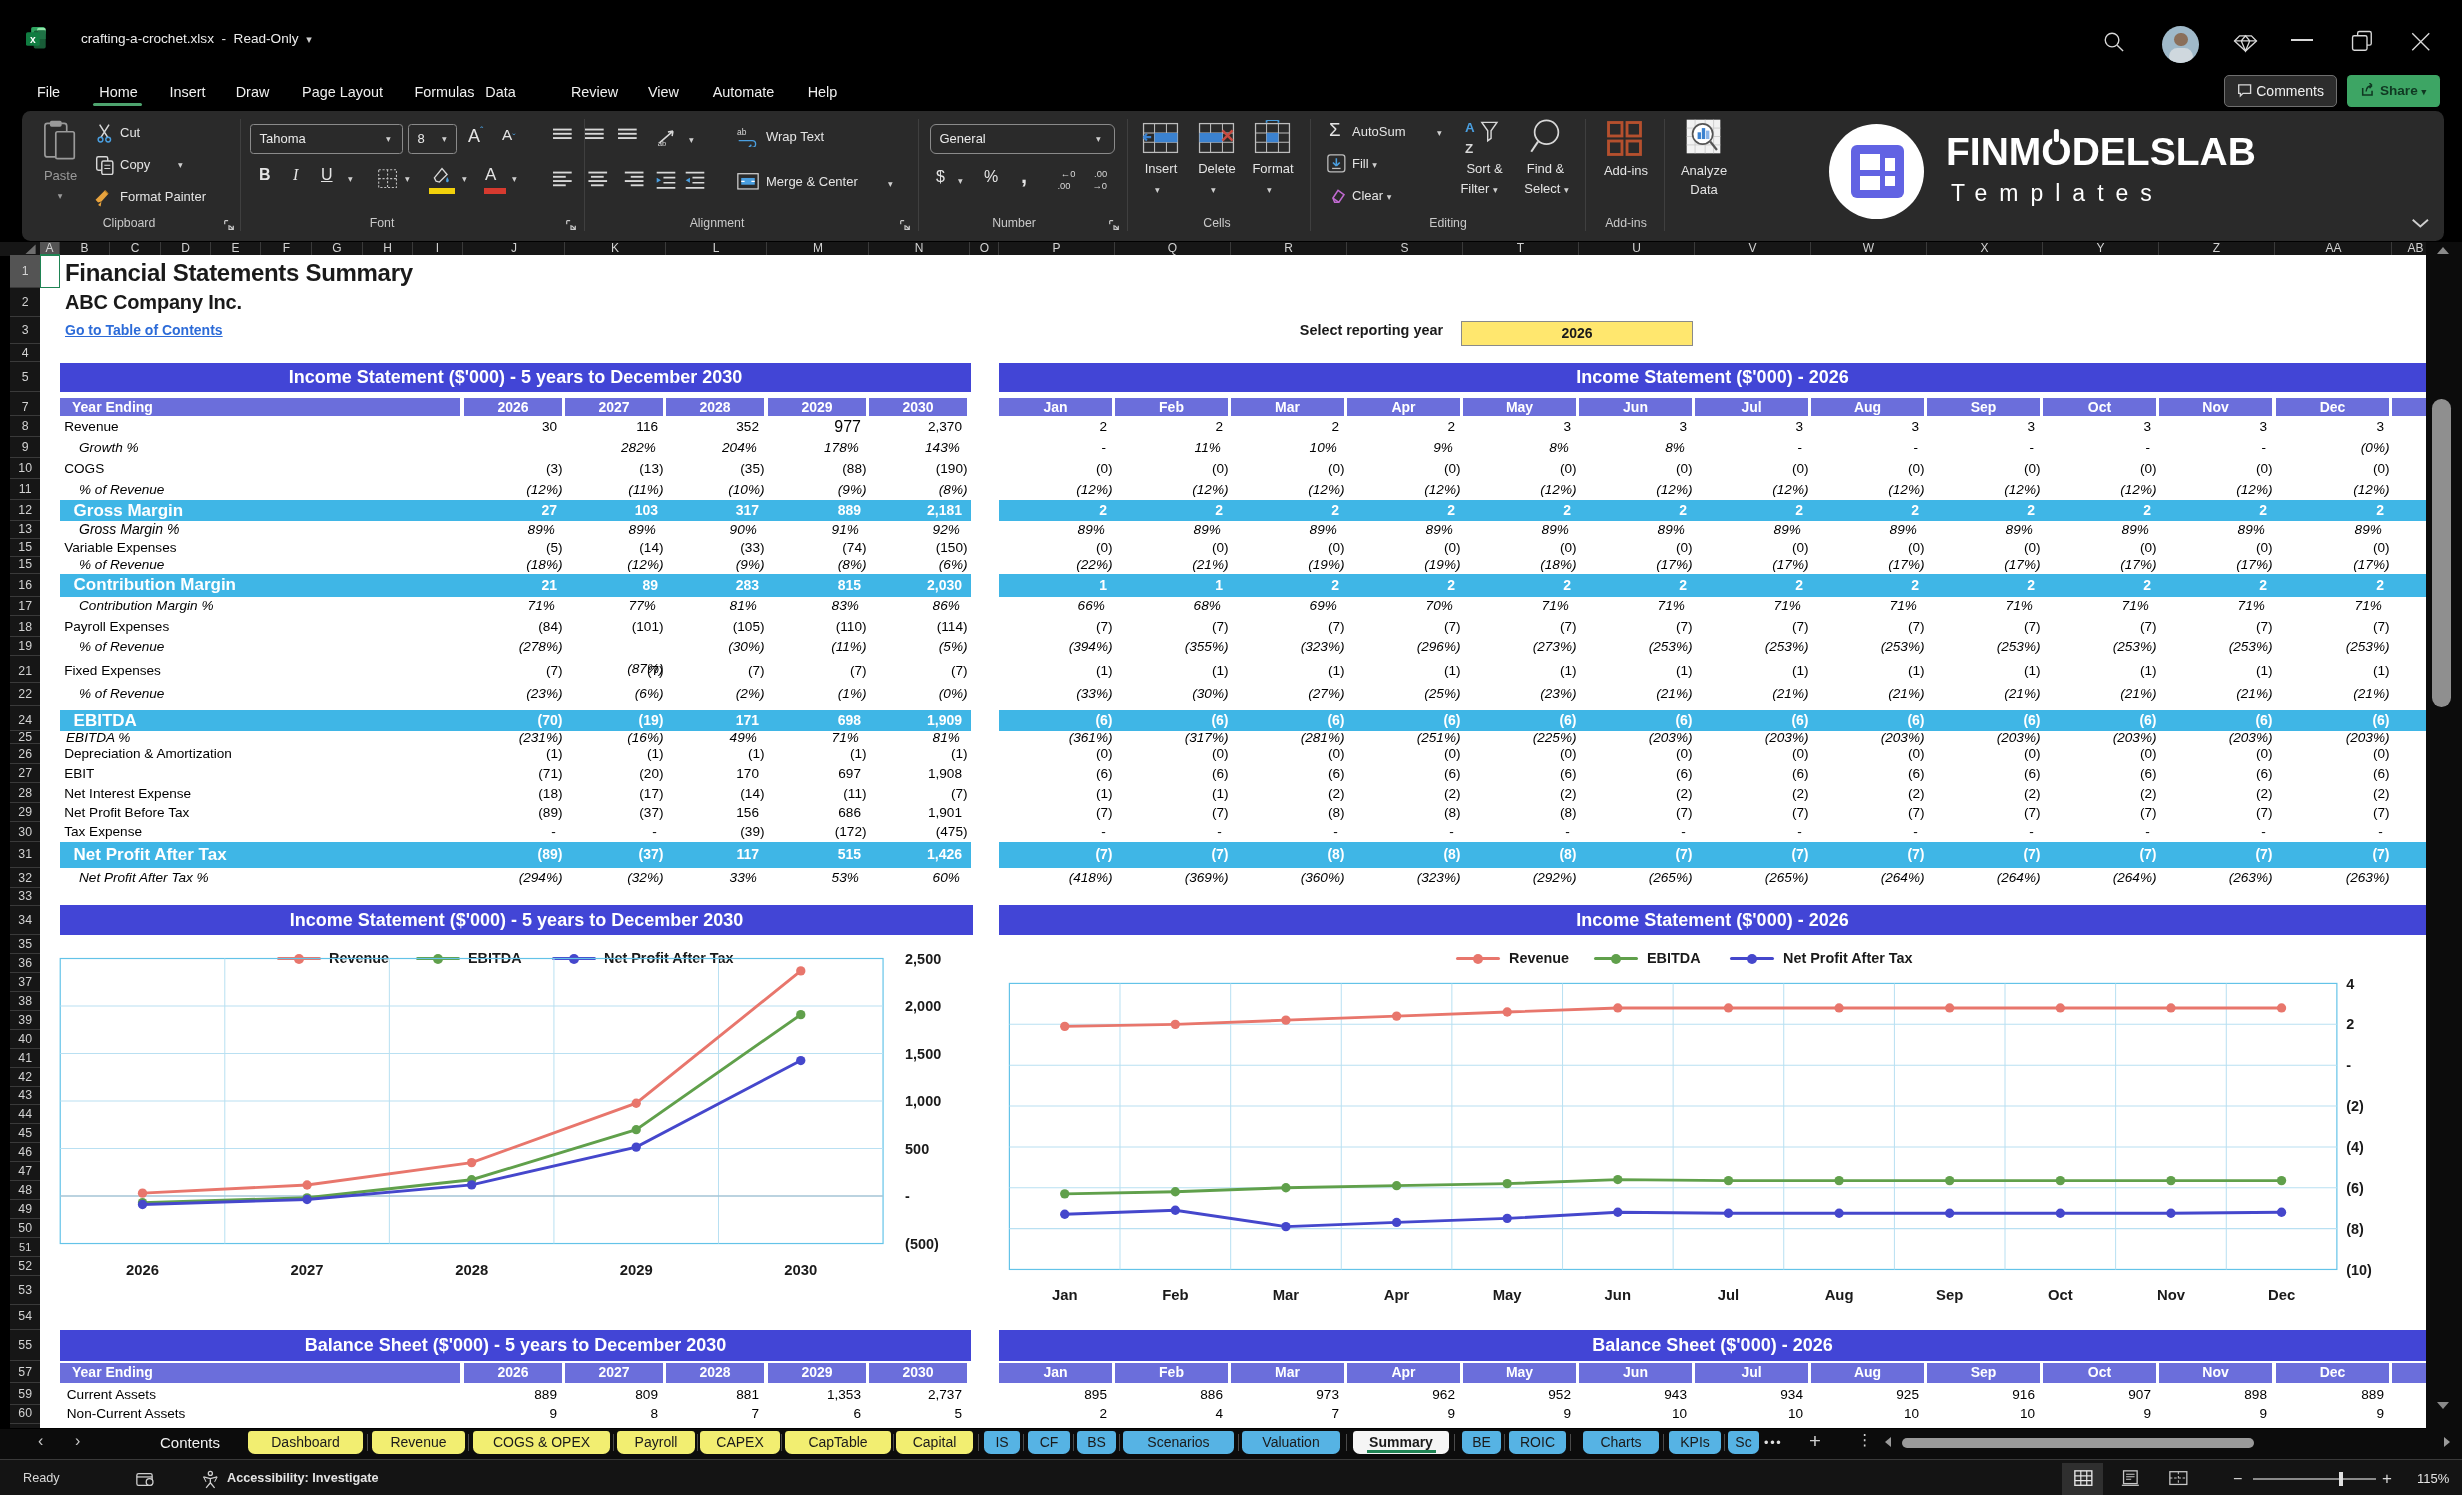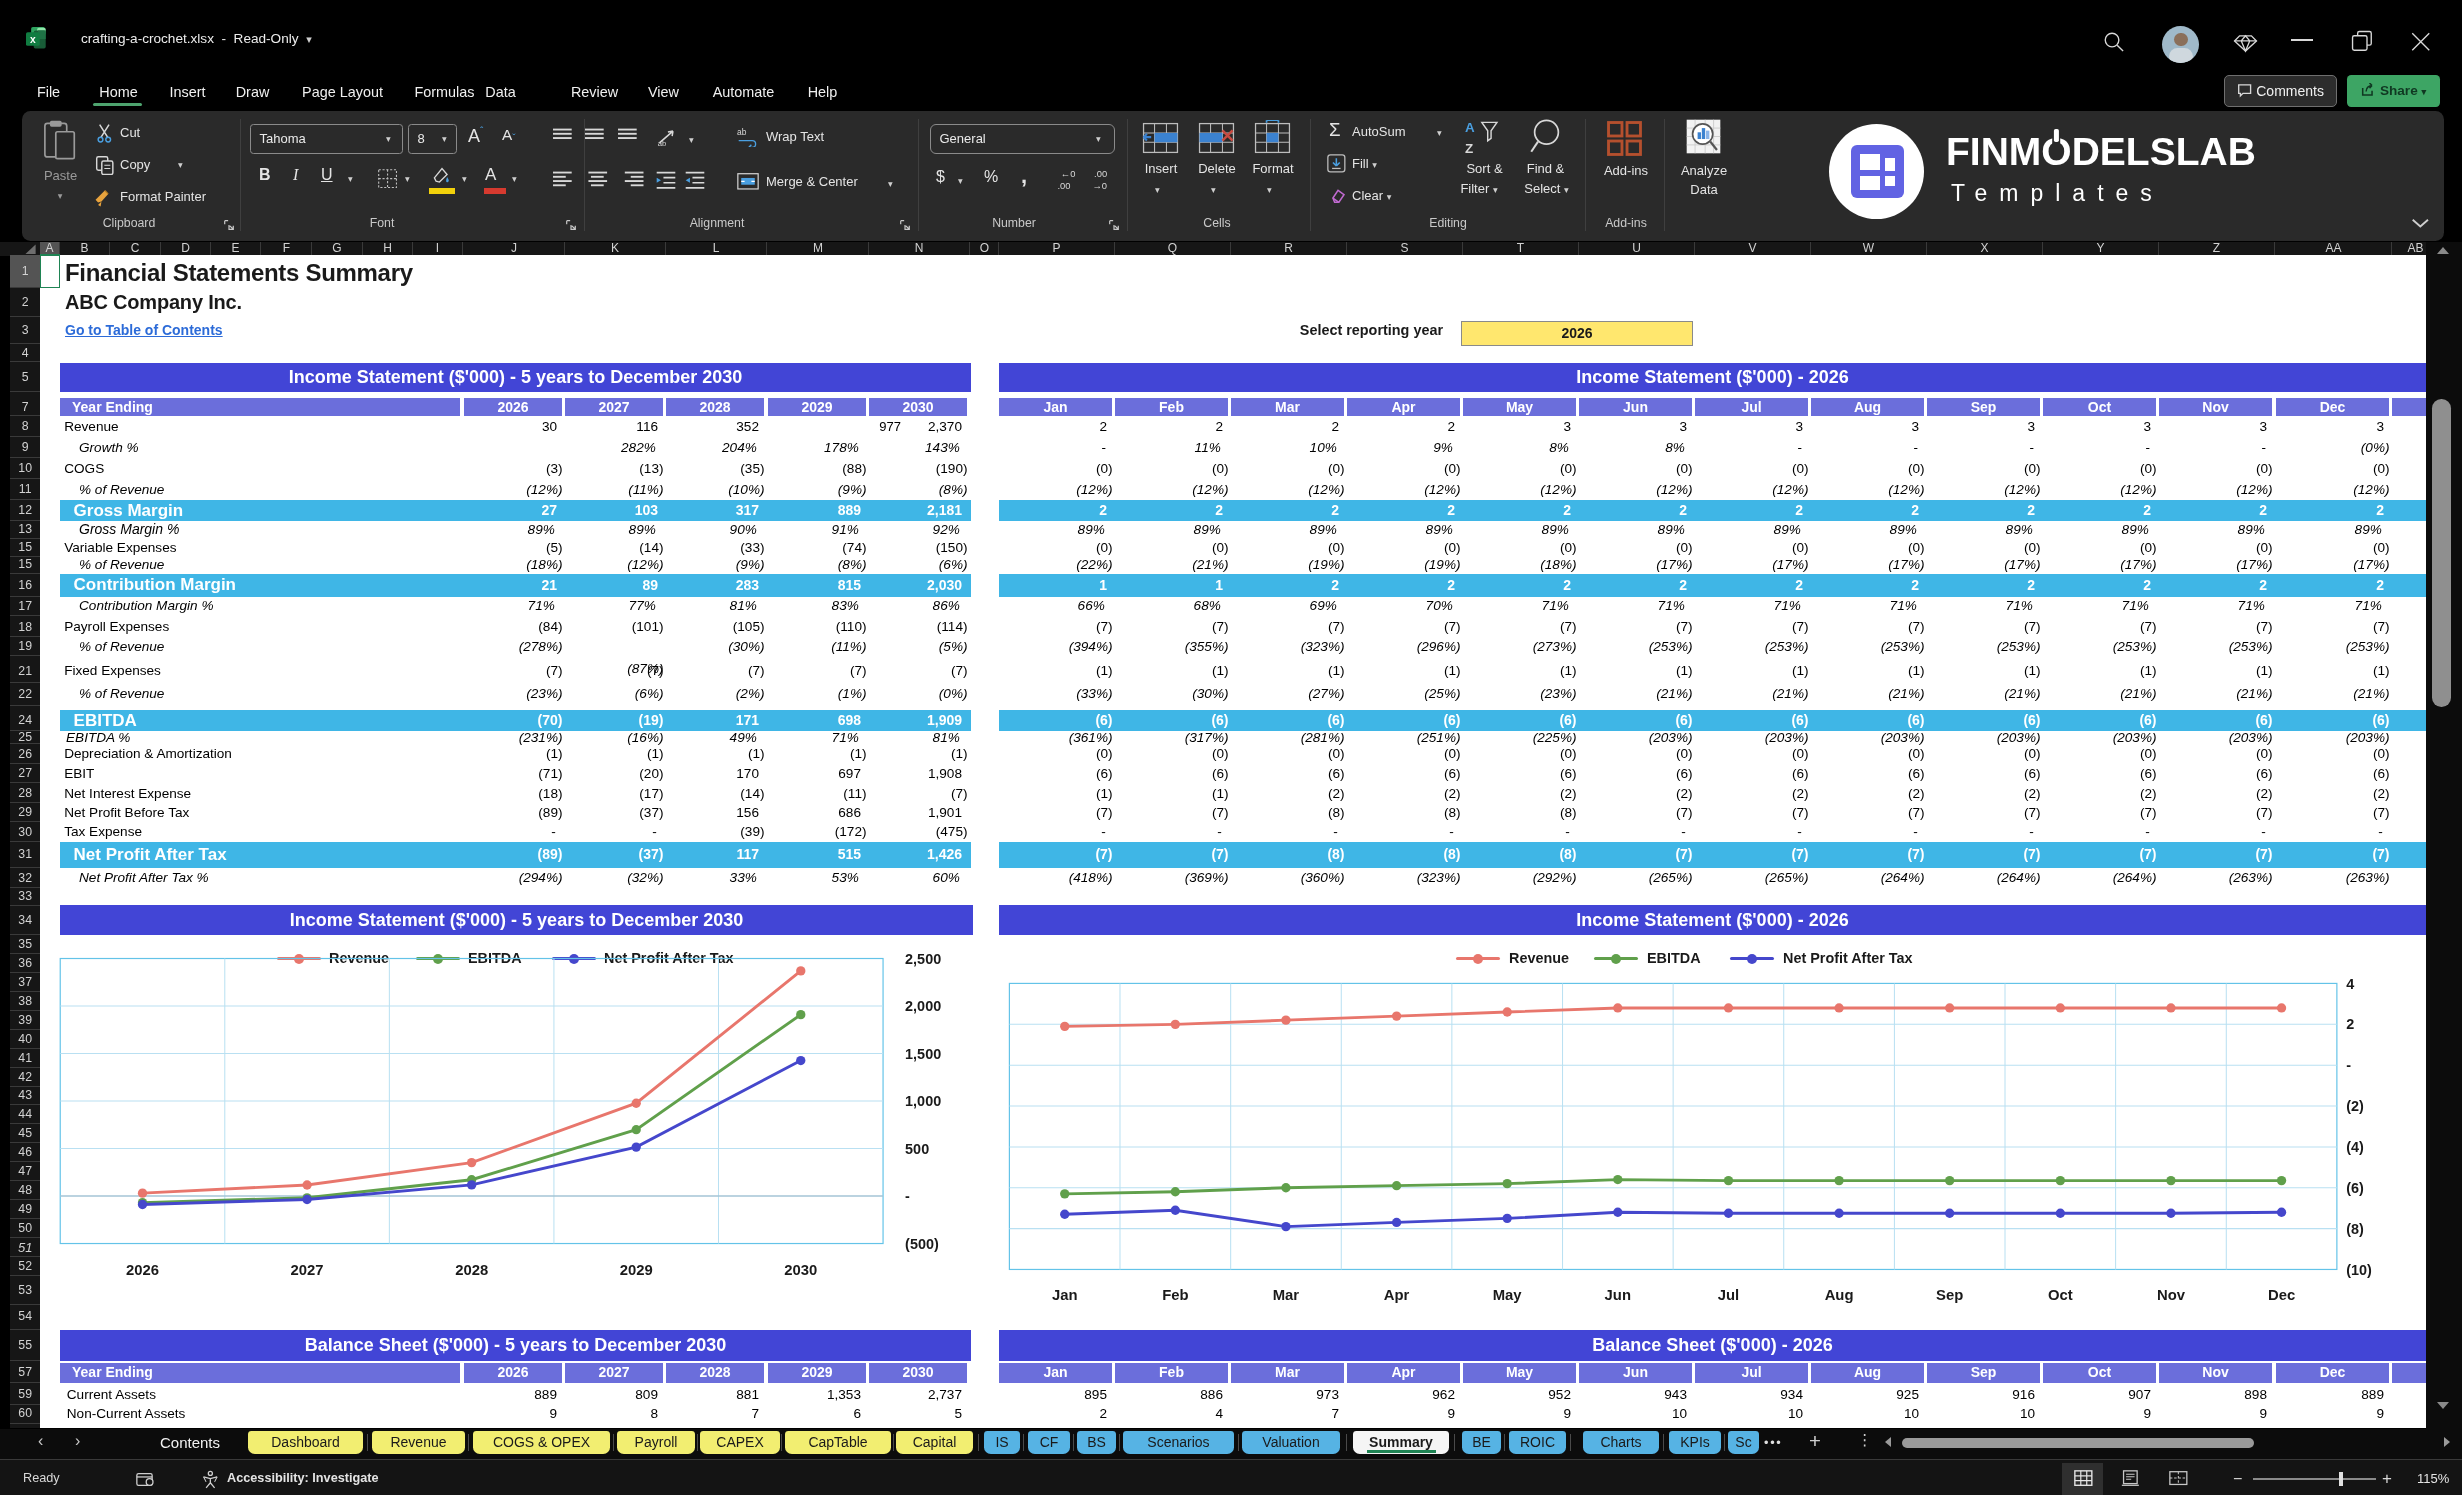--- a/index.html
+++ b/index.html
@@ -372,21 +372,21 @@
 <div class="ab" style="left:10.2px;top:1049px;width:30px;height:19px;border-bottom:0.8px solid #3a3a3a;color:#d2d2d2;font-size:12.3px;text-align:center;line-height:19px;">41</div>
 <div class="ab" style="left:10.2px;top:1068px;width:30px;height:19px;border-bottom:0.8px solid #3a3a3a;color:#d2d2d2;font-size:12.3px;text-align:center;line-height:19px;">42</div>
 <div class="ab" style="left:10.2px;top:1086px;width:30px;height:19px;border-bottom:0.8px solid #3a3a3a;color:#d2d2d2;font-size:12.3px;text-align:center;line-height:19px;">43</div>
 <div class="ab" style="left:10.2px;top:1105px;width:30px;height:19px;border-bottom:0.8px solid #3a3a3a;color:#d2d2d2;font-size:12.3px;text-align:center;line-height:19px;">44</div>
 <div class="ab" style="left:10.2px;top:1124px;width:30px;height:19px;border-bottom:0.8px solid #3a3a3a;color:#d2d2d2;font-size:12.3px;text-align:center;line-height:19px;">45</div>
 <div class="ab" style="left:10.2px;top:1143px;width:30px;height:19px;border-bottom:0.8px solid #3a3a3a;color:#d2d2d2;font-size:12.3px;text-align:center;line-height:19px;">46</div>
 <div class="ab" style="left:10.2px;top:1162px;width:30px;height:19px;border-bottom:0.8px solid #3a3a3a;color:#d2d2d2;font-size:12.3px;text-align:center;line-height:19px;">47</div>
 <div class="ab" style="left:10.2px;top:1181px;width:30px;height:19px;border-bottom:0.8px solid #3a3a3a;color:#d2d2d2;font-size:12.3px;text-align:center;line-height:19px;">48</div>
 <div class="ab" style="left:10.2px;top:1200px;width:30px;height:19px;border-bottom:0.8px solid #3a3a3a;color:#d2d2d2;font-size:12.3px;text-align:center;line-height:19px;">49</div>
 <div class="ab" style="left:10.2px;top:1219px;width:30px;height:19px;border-bottom:0.8px solid #3a3a3a;color:#d2d2d2;font-size:12.3px;text-align:center;line-height:19px;">50</div>
-<div class="ab" style="left:10.2px;top:1238px;width:30px;height:19px;border-bottom:0.8px solid #3a3a3a;color:#d2d2d2;font-size:13px;text-align:center;line-height:19px;font-style:italic;">51</div>
+<div class="ab" style="left:10.2px;top:1238px;width:30px;height:19px;border-bottom:0.8px solid #3a3a3a;color:#d2d2d2;font-size:11px;text-align:center;line-height:19px;">51</div>
 <div class="ab" style="left:10.2px;top:1257px;width:30px;height:19px;border-bottom:0.8px solid #3a3a3a;color:#d2d2d2;font-size:12.3px;text-align:center;line-height:19px;">52</div>
 <div class="ab" style="left:10.2px;top:1276px;width:30px;height:29px;border-bottom:0.8px solid #3a3a3a;color:#d2d2d2;font-size:12.3px;text-align:center;line-height:29px;">53</div>
 <div class="ab" style="left:10.2px;top:1304px;width:30px;height:25.5px;border-bottom:0.8px solid #3a3a3a;color:#d2d2d2;font-size:12.3px;text-align:center;line-height:25.5px;">54</div>
 <div class="ab" style="left:65px;top:255px;width:764px;height:33px;line-height:36px;font-size:24px;font-weight:700;color:#1a1a1a;letter-spacing:-0.3px;">Financial Statements Summary</div>
 <div class="ab" style="left:65px;top:288px;width:764px;height:29px;line-height:29px;font-size:20px;font-weight:700;color:#1a1a1a;letter-spacing:-0.2px;">ABC Company Inc.</div>
 <div class="ab" style="left:65px;top:317px;width:424px;height:27px;line-height:27px;font-size:14px;font-weight:700;color:#2c6bd8;text-decoration:underline;">Go to Table of Contents</div>
 <div class="ab" style="left:1188px;top:317px;width:255px;height:27px;line-height:27px;font-size:14.4px;font-weight:700;color:#1a1a1a;text-align:right;">Select reporting year</div>
 <div class="ab" style="left:1461px;top:321px;width:232px;height:24.6px;background:#ffe76e;border:0.8px solid #8a8a8a;line-height:23px;font-size:14px;font-weight:700;color:#1a1a1a;text-align:center;">2026</div>
 <div class="ab" style="left:60px;top:363px;width:911px;height:29px;background:#4245d6;color:#fff;font-weight:700;font-size:18px;text-align:center;line-height:29px;">Income Statement ($'000) - 5 years to December 2030</div>
 <div class="ab" style="left:999px;top:363px;width:1427px;height:29px;background:#4245d6;color:#fff;font-weight:700;font-size:18px;text-align:center;line-height:29px;">Income Statement ($'000) - 2026</div>
@@ -406,21 +406,21 @@
 <div class="ab" style="left:1811px;top:398px;width:113px;height:18px;background:#6b6edb;color:#fff;font-weight:700;font-size:14px;text-align:center;line-height:18px;">Aug</div>
 <div class="ab" style="left:1927px;top:398px;width:113px;height:18px;background:#6b6edb;color:#fff;font-weight:700;font-size:14px;text-align:center;line-height:18px;">Sep</div>
 <div class="ab" style="left:2043px;top:398px;width:113px;height:18px;background:#6b6edb;color:#fff;font-weight:700;font-size:14px;text-align:center;line-height:18px;">Oct</div>
 <div class="ab" style="left:2159px;top:398px;width:113px;height:18px;background:#6b6edb;color:#fff;font-weight:700;font-size:14px;text-align:center;line-height:18px;">Nov</div>
 <div class="ab" style="left:2276px;top:398px;width:113px;height:18px;background:#6b6edb;color:#fff;font-weight:700;font-size:14px;text-align:center;line-height:18px;">Dec</div>
 <div class="ab" style="left:2392px;top:398px;width:34px;height:18px;background:#6b6edb;"></div>
 <div class="ab" style="left:60px;top:416px;width:404px;height:21px;line-height:21px;font-size:13.6px;text-align:left;padding-left:4.2px;">Revenue</div>
 <div class="ab" style="left:464px;top:416px;width:101px;height:21px;line-height:21px;font-size:13.6px;text-align:right;padding-right:8px;">30</div>
 <div class="ab" style="left:565px;top:416px;width:101px;height:21px;line-height:21px;font-size:13.6px;text-align:right;padding-right:8px;">116</div>
 <div class="ab" style="left:666px;top:416px;width:101px;height:21px;line-height:21px;font-size:13.6px;text-align:right;padding-right:8px;">352</div>
-<div class="ab" style="left:808px;top:416px;width:101px;height:21px;line-height:21px;font-size:13px;text-align:right;padding-right:8px;">977</div>
+<div class="ab" style="left:768px;top:416px;width:101px;height:21px;line-height:21px;font-size:16px;text-align:right;padding-right:8px;">977</div>
 <div class="ab" style="left:869px;top:416px;width:101px;height:21px;line-height:21px;font-size:13.6px;text-align:right;padding-right:8px;">2,370</div>
 <div class="ab" style="left:999px;top:416px;width:116px;height:21px;line-height:21px;font-size:13.6px;text-align:right;padding-right:8px;">2</div>
 <div class="ab" style="left:1115px;top:416px;width:116px;height:21px;line-height:21px;font-size:13.6px;text-align:right;padding-right:8px;">2</div>
 <div class="ab" style="left:1231px;top:416px;width:116px;height:21px;line-height:21px;font-size:13.6px;text-align:right;padding-right:8px;">2</div>
 <div class="ab" style="left:1347px;top:416px;width:116px;height:21px;line-height:21px;font-size:13.6px;text-align:right;padding-right:8px;">2</div>
 <div class="ab" style="left:1463px;top:416px;width:116px;height:21px;line-height:21px;font-size:13.6px;text-align:right;padding-right:8px;">3</div>
 <div class="ab" style="left:1579px;top:416px;width:116px;height:21px;line-height:21px;font-size:13.6px;text-align:right;padding-right:8px;">3</div>
 <div class="ab" style="left:1695px;top:416px;width:116px;height:21px;line-height:21px;font-size:13.6px;text-align:right;padding-right:8px;">3</div>
 <div class="ab" style="left:1811px;top:416px;width:116px;height:21px;line-height:21px;font-size:13.6px;text-align:right;padding-right:8px;">3</div>
 <div class="ab" style="left:1927px;top:416px;width:116px;height:21px;line-height:21px;font-size:13.6px;text-align:right;padding-right:8px;">3</div>

